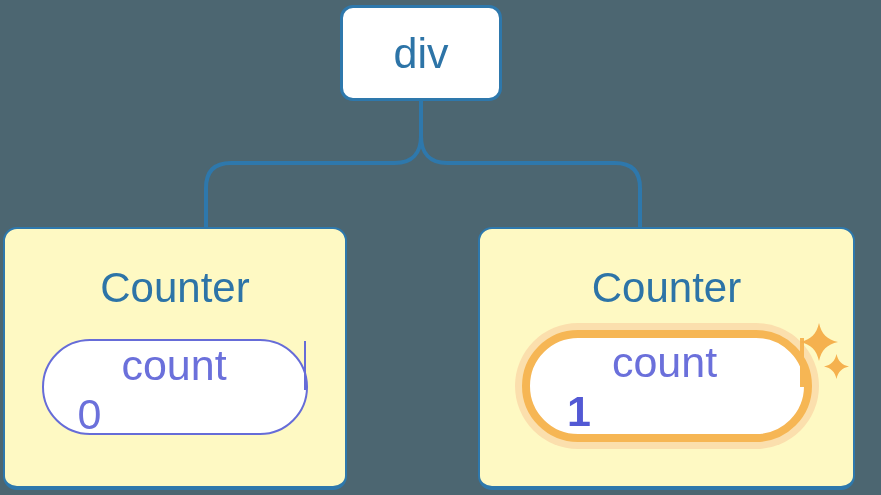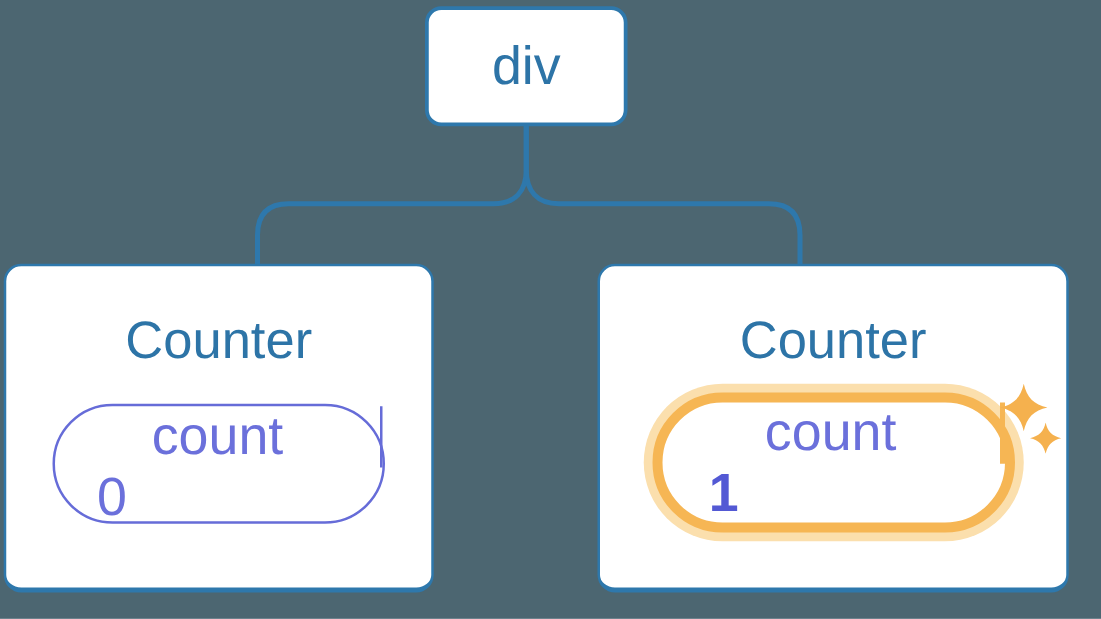--- a/index.html
+++ b/index.html
@@ -18,23 +18,23 @@
     background:#ffffff;
     border:3px solid #2E78AC;
     border-radius:13px;
     box-sizing:border-box;
     display:flex;align-items:center;justify-content:center;
     font-size:43px;font-weight:500;color:#2D74A7;
     z-index:2;
   }
 
   .card{
-    position:absolute;top:211px;
+    position:absolute;top:227px;
     height:263px;
-    background:#ffffff;
+    background:#fef9c3;
     border:2.5px solid #2E78AC;
     border-bottom-width:4.5px;
     border-radius:14px;
     box-sizing:border-box;
     display:flex;flex-direction:column;align-items:center;
     z-index:2;
   }
   .card.left{left:3px;width:344px;}
   .card.right{left:478px;width:377px;}
 

